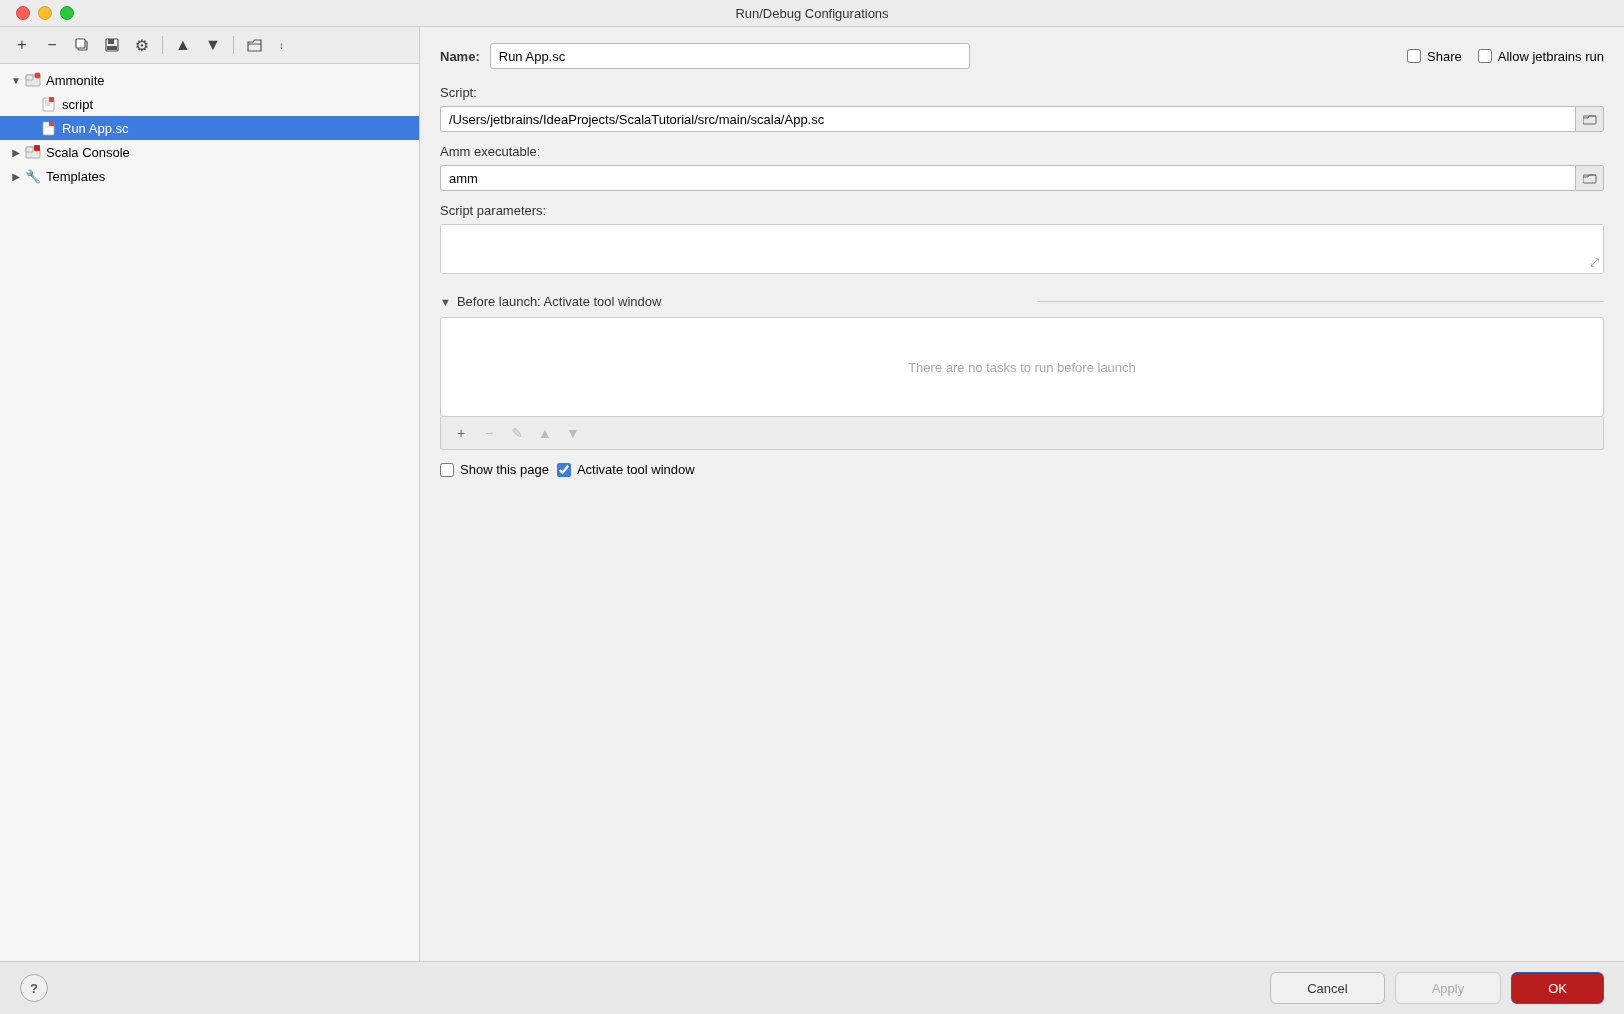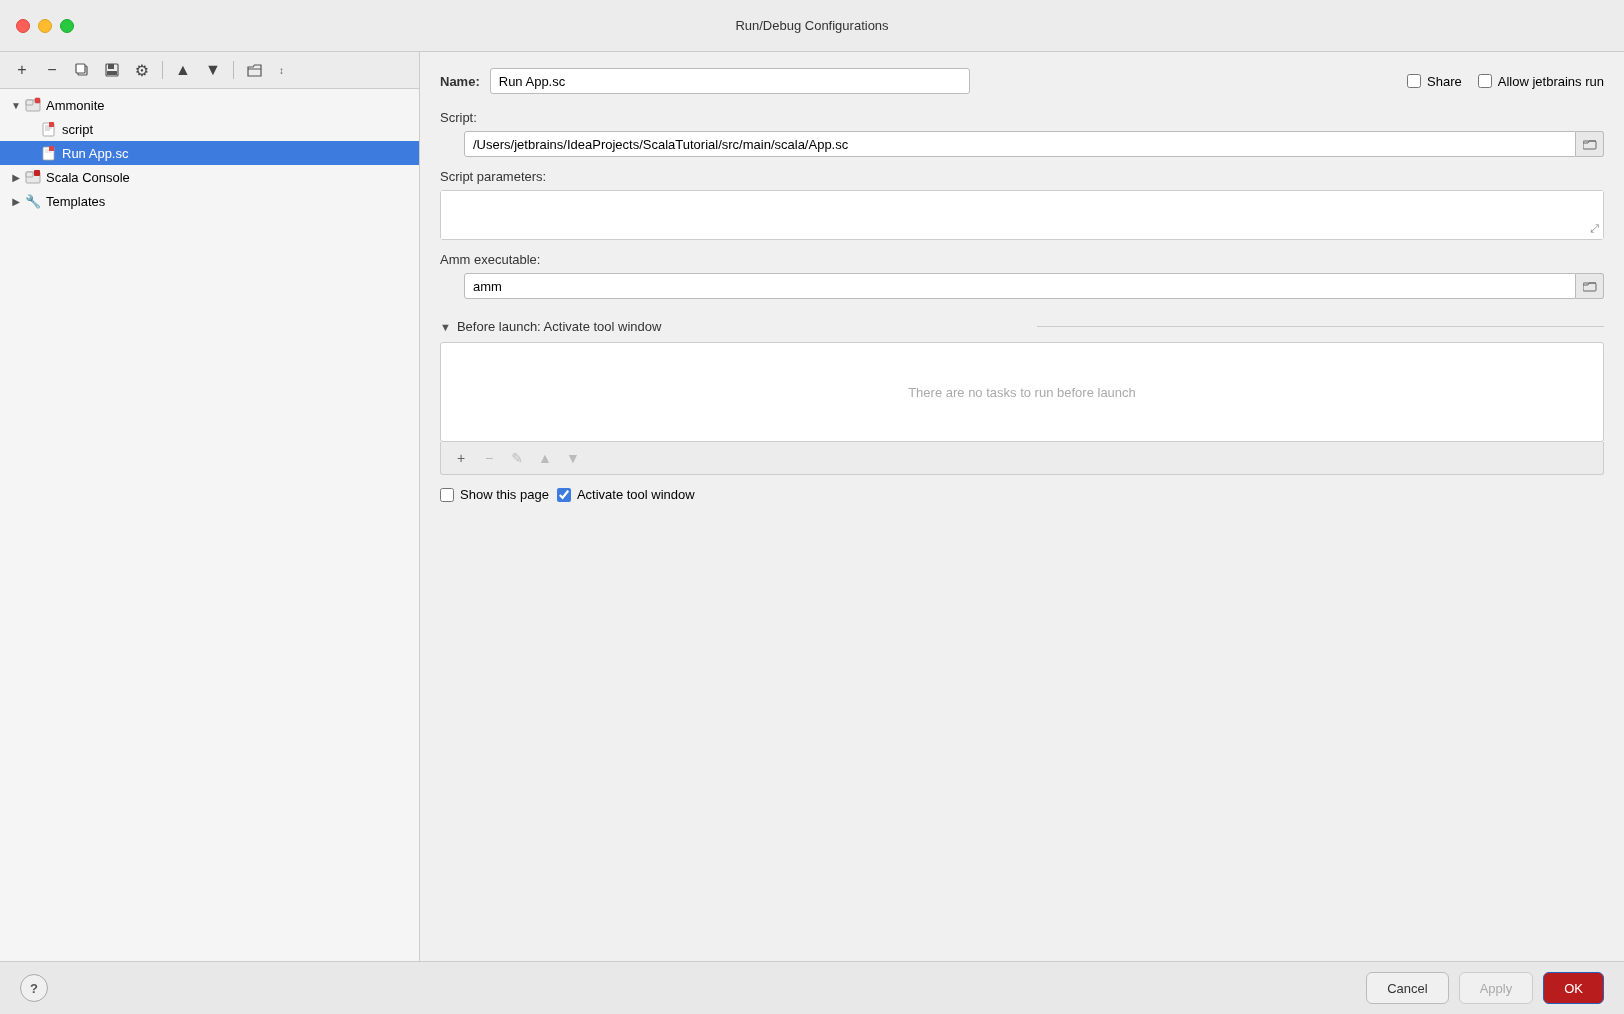--- a/index.html
+++ b/index.html
@@ -9,21 +9,21 @@
       background: #e8e8e8;
       width: 1624px;
       height: 1014px;
       overflow: hidden;
       display: flex;
       flex-direction: column;
     }
 
     
     .title-bar {
-      height: 52px;
+      height: 27px;
       background: #ececec;
       border-bottom: 1px solid #ccc;
       display: flex;
       align-items: center;
       justify-content: center;
       position: relative;
       flex-shrink: 0;
     }
     .title-bar-controls {
       position: absolute;
@@ -152,21 +152,20 @@
       background: white;
       padding: 0 8px;
       font-size: 13px;
       outline: none;
     }
 
     .form-input-with-browse {
       display: flex;
       align-items: center;
       flex: 1;
-      margin-left: 24px;
     }
     .form-input-with-browse .form-input {
       border-radius: 3px 0 0 3px;
       flex: 1;
     }
     .browse-btn {
       width: 28px;
       height: 26px;
       background: #e8e8e8;
       border: 1px solid #bbb;
@@ -305,21 +304,21 @@
       font-size: 13px;
       color: #555;
       font-weight: bold;
     }
     .bottom-right {
       display: flex;
       gap: 10px;
     }
     .btn {
       height: 32px;
-      padding: 0 20px;
+      padding: 0 36px;
       border-radius: 6px;
       font-size: 13px;
       cursor: pointer;
       border: 1px solid #bbb;
     }
     .btn-cancel {
       background: #f0f0f0;
       color: #333;
     }
     .btn-apply {
@@ -509,37 +508,37 @@
           <button class="browse-btn">
             <svg width="14" height="12" viewBox="0 0 14 12" fill="none">
               <rect x="0" y="3" width="13" height="8" rx="1" stroke="#666" stroke-width="1" fill="none"></rect>
               <path d="M0 5h5l1-2h7" stroke="#666" stroke-width="1" fill="none"></path>
             </svg>
           </button>
         </div>
       </div>
 
       <div class="form-section">
-        <div class="form-section-label">Script parameters:</div>
-        <div class="script-params-box">
-          <textarea style="width: 100%; height: 100%; border: none; resize: none; background: white; padding: 4px 8px; font-size: 13px; outline: none;"></textarea>
-          <span class="expand-icon">⤢</span>
-        </div>
-      </div>
-
-      <div class="form-section">
         <div class="form-section-label">Amm executable:</div>
         <div class="form-input-with-browse">
           <input type="text" class="form-input" value="amm" style="">
           <button class="browse-btn">
             <svg width="14" height="12" viewBox="0 0 14 12" fill="none">
               <rect x="0" y="3" width="13" height="8" rx="1" stroke="#666" stroke-width="1" fill="none"></rect>
               <path d="M0 5h5l1-2h7" stroke="#666" stroke-width="1" fill="none"></path>
             </svg>
           </button>
+        </div>
+      </div>
+
+      <div class="form-section">
+        <div class="form-section-label">Script parameters:</div>
+        <div class="script-params-box">
+          <textarea style="width: 100%; height: 100%; border: none; resize: none; background: white; padding: 4px 8px; font-size: 13px; outline: none;"></textarea>
+          <span class="expand-icon">⤢</span>
         </div>
       </div>
 
       <div class="before-launch-section">
         <div class="before-launch-header">
           <span class="collapse-arrow">▼</span>
           <span class="before-launch-label">Before launch: Activate tool window</span>
           <div class="before-launch-divider"></div>
         </div>
 

